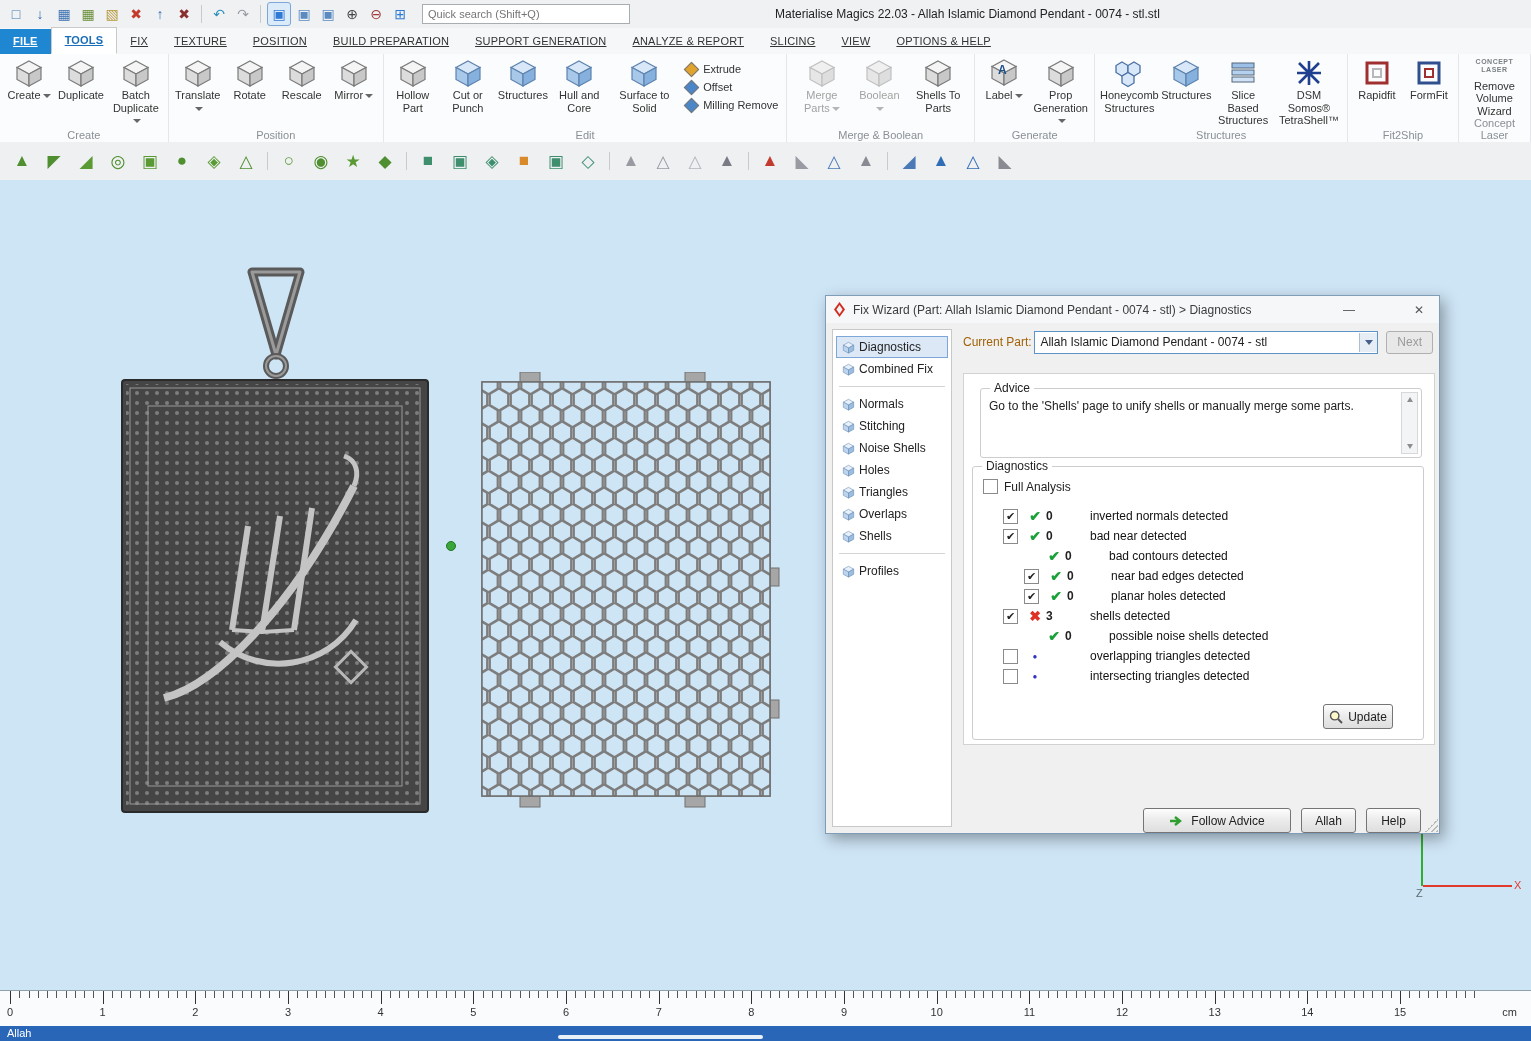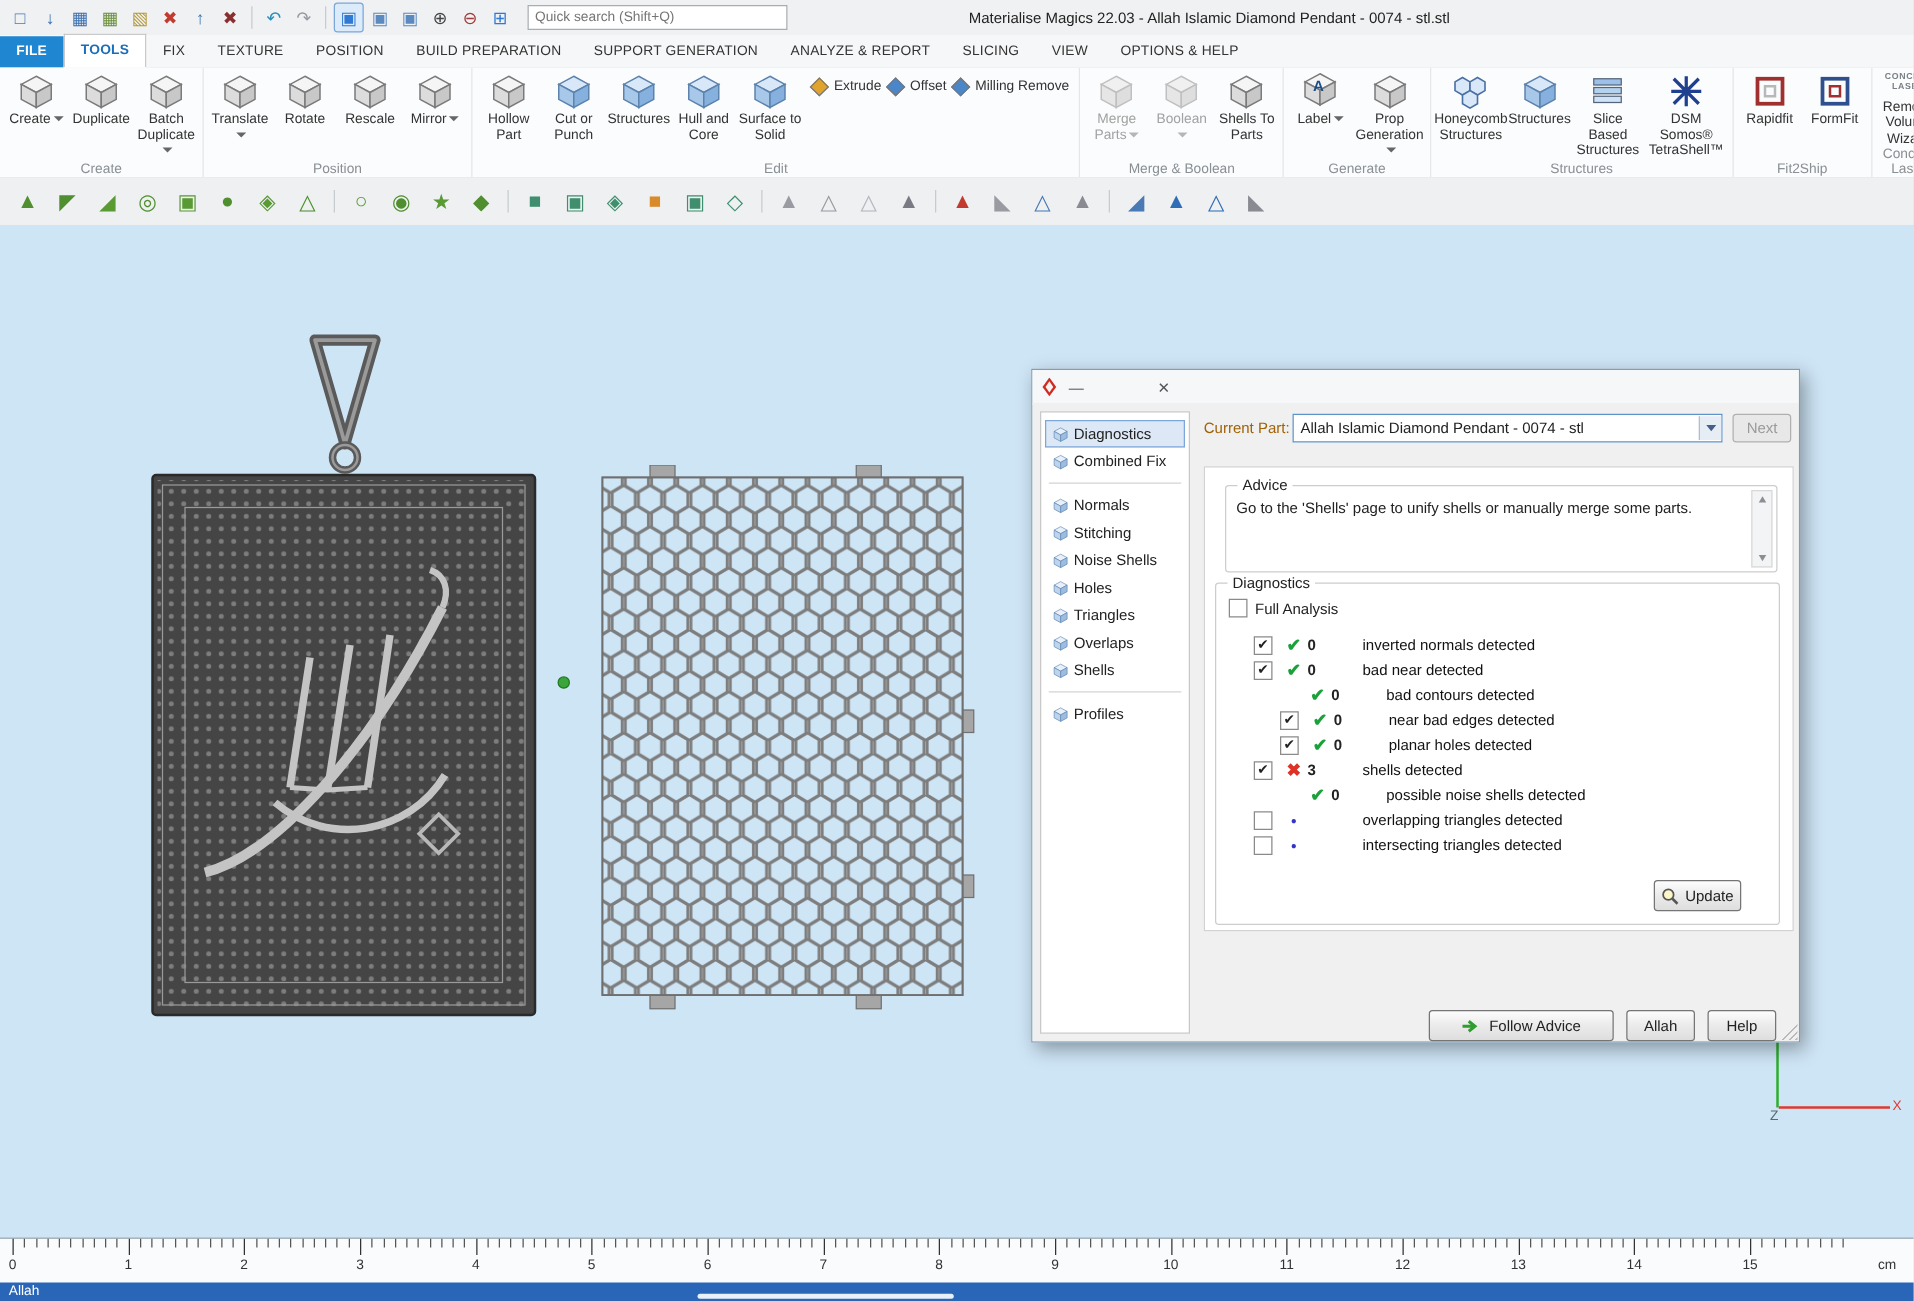--- a/index.html
+++ b/index.html
@@ -10,36 +10,36 @@
   .qat{position:absolute;top:0;left:0;right:0;height:28px;background:#eff1f3;border-bottom:1px solid #d7dadd;display:flex;align-items:center;padding-left:4px;}
   .qicons{display:flex;align-items:center;}
   .qicon{width:22px;height:22px;margin:0 1px;display:inline-flex;align-items:center;justify-content:center;font-size:14px;border-radius:3px;cursor:default;}
   .qicon.sel{background:#dcebfa;border:1px solid #7aa6d8;}
   .vsep{width:1px;height:18px;background:#c6cbd0;margin:0 5px;display:inline-block;}
   .qsearch{margin-left:10px;width:196px;height:18px;border:1px solid #a8adb2;background:#fff;font-family:"Liberation Sans",sans-serif;font-size:11px;color:#666;padding:0 5px;}
   .apptitle{position:absolute;left:775px;top:0;height:28px;line-height:28px;font-size:12px;color:#222;white-space:nowrap;}
 
   
   .tabs{position:absolute;top:28px;left:0;right:0;height:26px;background:#f6f7f8;border-bottom:1px solid #d4d6d9;display:flex;align-items:flex-end;}
-  .tab{height:25px;line-height:25px;padding:0 13px;font-size:11px;color:#333;letter-spacing:.2px;cursor:default;}
+  .tab{height:25px;line-height:25px;padding:0 13px;font-size:11px;color:#333;letter-spacing:.2px;cursor:default;text-decoration:underline;}
   .tab.file{background:#1f86d2;color:#fff;font-weight:bold;}
   .tab.active{background:#fff;color:#1a6db8;font-weight:bold;border:1px solid #c9c9c9;border-bottom:1px solid #fff;height:25px;}
 
   
   .ribbon{position:absolute;top:54px;left:0;right:0;height:88px;background:#fbfcfd;border-bottom:1px solid #cfd3d7;display:flex;align-items:stretch;overflow:hidden;}
   .rgroup{position:relative;display:flex;flex-direction:column;align-items:center;padding:2px 3px 15px;border-right:1px solid #e4e6e9;}
   .rrow{display:flex;align-items:flex-start;}
   .ritem{display:flex;flex-direction:column;align-items:center;min-width:48px;max-width:66px;padding:2px 2px;text-align:center;font-size:11px;line-height:1.15;color:#333;border-radius:3px;cursor:default;}
   .ritem .rico{height:30px;display:flex;align-items:center;justify-content:center;margin-bottom:1px;}
   .ritem.disabled{color:#a2a2a2;}
   .rlab{display:block;}
   .arr{display:inline-block;width:0;height:0;border-left:4px solid transparent;border-right:4px solid transparent;border-top:4px solid #666;vertical-align:middle;margin-left:2px;}
   .ritem.disabled .arr{border-top-color:#b5b5b5;}
   .glabel{position:absolute;bottom:1px;left:0;right:0;text-align:center;font-size:11px;color:#8a8f94;}
-  .rstack{display:flex;flex-direction:row;justify-content:flex-start;margin:4px 2px 0 4px;}
+  .rstack{display:flex;flex-direction:column;justify-content:flex-start;margin:4px 2px 0 4px;}
   .sitem{display:flex;align-items:center;font-size:11px;color:#333;padding:3px 3px;white-space:nowrap;cursor:default;}
   .sico{width:9px;height:9px;transform:rotate(45deg);margin-right:6px;border:1px solid #777;}
   .icw{position:relative;display:inline-block;}
   .ica{position:absolute;left:9px;top:7px;font-size:12px;color:#1a4f8a;font-weight:bold;}
   .claser-logo{font-size:7px;font-weight:bold;color:#7a7f84;line-height:1.2;text-align:center;letter-spacing:.5px;margin:2px 0 3px;}
 
   
   .toolbar2{position:absolute;top:142px;left:0;right:0;height:38px;background:#eef0f2;border-bottom:1px solid #b9bfc5;display:flex;align-items:center;padding-left:6px;}
   .t2icon{width:26px;height:26px;margin:0 3px;display:inline-flex;align-items:center;justify-content:center;font-size:17px;border-radius:3px;cursor:default;}
 
@@ -551,20 +551,21 @@
     <span>Allah</span>
     <span class="spill"></span>
   </div>
 
   <div class="dialog">
     <div class="dtitle">
       <svg width="15" height="15" viewBox="0 0 15 15">
         <path d="M7.5 0 L13 7.5 L7.5 15 L2 7.5 Z" fill="#d12b1f"></path>
         <path d="M7.5 3 L10.6 7.5 L7.5 12 L4.4 7.5 Z" fill="#f3f3f3"></path>
       </svg>
+      <span class="dtext">Fix Wizard (Part: Allah Islamic Diamond Pendant - 0074 - stl) &gt; Diagnostics</span>
       <span class="dctrl">—</span>
       <span class="dctrl spacer"></span>
       <span class="dctrl">✕</span>
     </div>
     <div class="dbody">
       <div class="dsidebar">
           <div class="snav selected">
             <span class="sicon">
               <svg width="13" height="13" viewBox="0 0 30 30">
                 <polygon points="15,3 27,9.5 15,16 3,9.5" fill="#e8f1fb" stroke="#5c83ad" stroke-width="1.2"></polygon>

